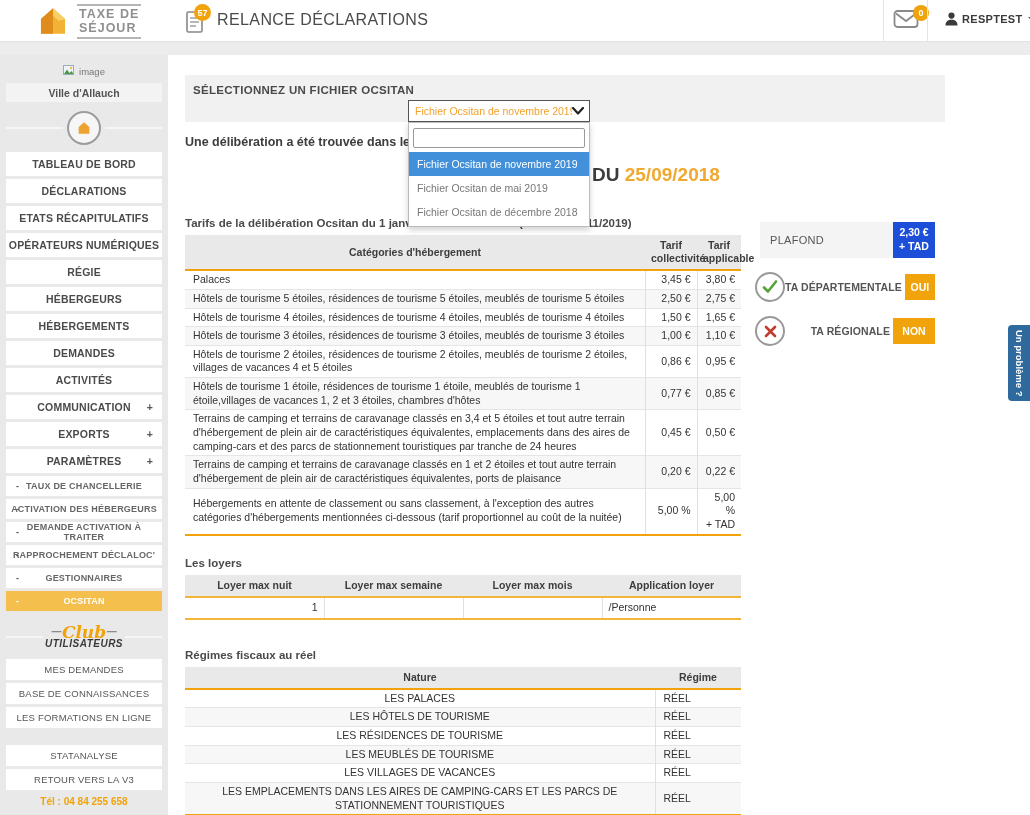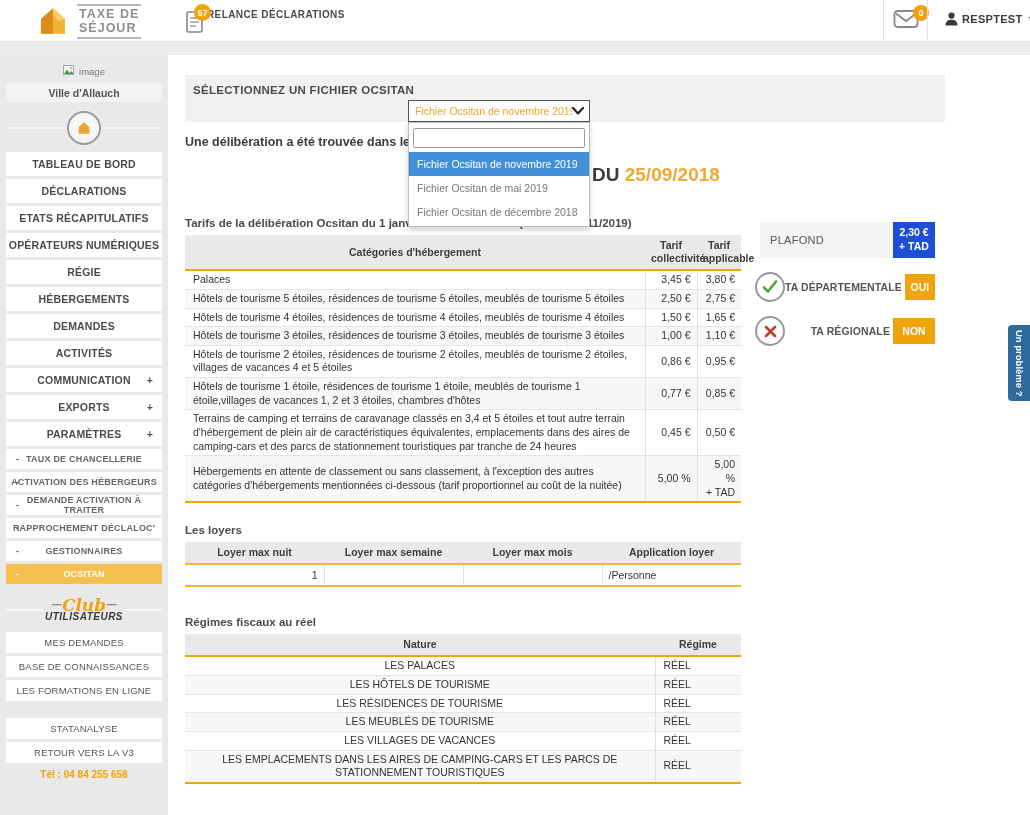--- a/index.html
+++ b/index.html
@@ -5,26 +5,26 @@
   * { margin:0; padding:0; box-sizing:border-box; }
   html,body { width:1030px; height:815px; overflow:hidden; background:#fff;
     font-family:"Liberation Sans", sans-serif; }
 
   
   .header { position:relative; height:42px; background:#fff; border-bottom:1px solid #e2e2e2; z-index:30; }
   .logo { position:absolute; left:35px; top:4px; display:flex; align-items:center; gap:6px; }
   .logo-house { width:36px; height:34px; }
   .logo-text { font-size:12.5px; font-weight:bold; color:#8f8f8f; letter-spacing:1px;
     border-top:2px solid #b5b5b5; border-bottom:2px solid #b5b5b5; padding:1px 2px; line-height:1.15; }
-  .relance { position:absolute; left:185px; top:9px; display:flex; cursor:pointer; }
+  .relance { position:absolute; left:185px; top:9px; display:flex; align-items:flex-end; gap:10px; cursor:pointer; }
   .doc-icon-wrap { position:relative; width:22px; height:26px; }
   .badge { background:#f0a30a; color:#fff; font-weight:bold; border-radius:50%;
     display:flex; align-items:center; justify-content:center; }
   .relance-badge { position:absolute; left:9px; top:-5px; width:17px; height:17px; font-size:9px; }
-  .relance-label { font-size:10px; font-weight:bold; color:#4a4a4a; letter-spacing:.4px; padding-bottom:6px; }
+  .relance-label { font-size:16px; font-weight:normal; color:#4a4a4a; letter-spacing:.4px; padding-bottom:6px; }
   .hdr-divider { position:absolute; top:0; width:1px; height:42px; background:#e4e4e4; }
   .mail-wrap { position:absolute; left:893px; top:9px; width:30px; height:26px; cursor:pointer; }
   .mail-badge { position:absolute; right:-6px; top:-4px; width:16px; height:16px; font-size:9px; }
   .user-menu { position:absolute; left:945px; top:12px; display:flex; align-items:center; gap:4px; cursor:pointer; }
   .user-name { font-size:11px; font-weight:bold; color:#3a3a3a; letter-spacing:.3px; }
   .caret { width:0; height:0; border-left:4px solid transparent; border-right:4px solid transparent;
     border-top:4px solid #555; margin-left:2px; }
 
   .band { height:13px; background:#ececec; }
 
@@ -199,20 +199,21 @@
       </div>
       <div class="line"></div>
     </div>
 
     <div id="sb-menu">
         <div class="sb-item">TABLEAU DE BORD</div>
         <div class="sb-item">DÉCLARATIONS</div>
         <div class="sb-item">ETATS RÉCAPITULATIFS</div>
         <div class="sb-item">OPÉRATEURS NUMÉRIQUES</div>
         <div class="sb-item">RÉGIE</div>
+        <div class="sb-item">HÉBERGEURS</div>
         <div class="sb-item">HÉBERGEMENTS</div>
         <div class="sb-item">DEMANDES</div>
         <div class="sb-item">ACTIVITÉS</div>
         <div class="sb-item">COMMUNICATION<span class="plus">+</span></div>
         <div class="sb-item">EXPORTS<span class="plus">+</span></div>
         <div class="sb-item">PARAMÈTRES<span class="plus">+</span></div>
         <div class="sb-item sb-sub"><span class="dash">-</span>TAUX DE CHANCELLERIE</div>
         <div class="sb-item sb-sub"><span class="dash">-</span>ACTIVATION DES HÉBERGEURS</div>
         <div class="sb-item sb-sub"><span class="dash">-</span>DEMANDE ACTIVATION À TRAITER</div>
         <div class="sb-item sb-sub"><span class="dash">-</span>RAPPROCHEMENT DÉCLALOC'</div>
@@ -316,20 +317,25 @@
             <td class="cat">Hôtels de tourisme 1 étoile, résidences de tourisme 1 étoile, meublés de tourisme 1 étoile,villages de vacances 1, 2 et 3 étoiles, chambres d'hôtes</td>
             <td class="val">0,77 €</td>
             <td class="val">0,85 €</td>
           </tr>
           <tr>
             <td class="cat">Terrains de camping et terrains de caravanage classés en 3,4 et 5 étoiles et tout autre terrain d'hébergement de plein air de caractéristiques équivalentes, emplacements dans des aires de camping-cars et des parcs de stationnement touristiques par tranche de 24 heures</td>
             <td class="val">0,45 €</td>
             <td class="val">0,50 €</td>
           </tr>
           <tr>
+            <td class="cat">Terrains de camping et terrains de caravanage classés en 1 et 2 étoiles et tout autre terrain d'hébergement de plein air de caractéristiques équivalentes, ports de plaisance</td>
+            <td class="val">0,20 €</td>
+            <td class="val">0,22 €</td>
+          </tr>
+          <tr>
             <td class="cat">Hébergements en attente de classement ou sans classement, à l'exception des autres catégories d'hébergements mentionnées ci-dessous (tarif proportionnel au coût de la nuitée)</td>
             <td class="val">5,00 %</td>
             <td class="val">5,00 %
 + TAD</td>
           </tr>
         </tbody>
     </table>
 
     <div class="caption cap-loyers">Les loyers</div>
     <table class="t-loyers">

